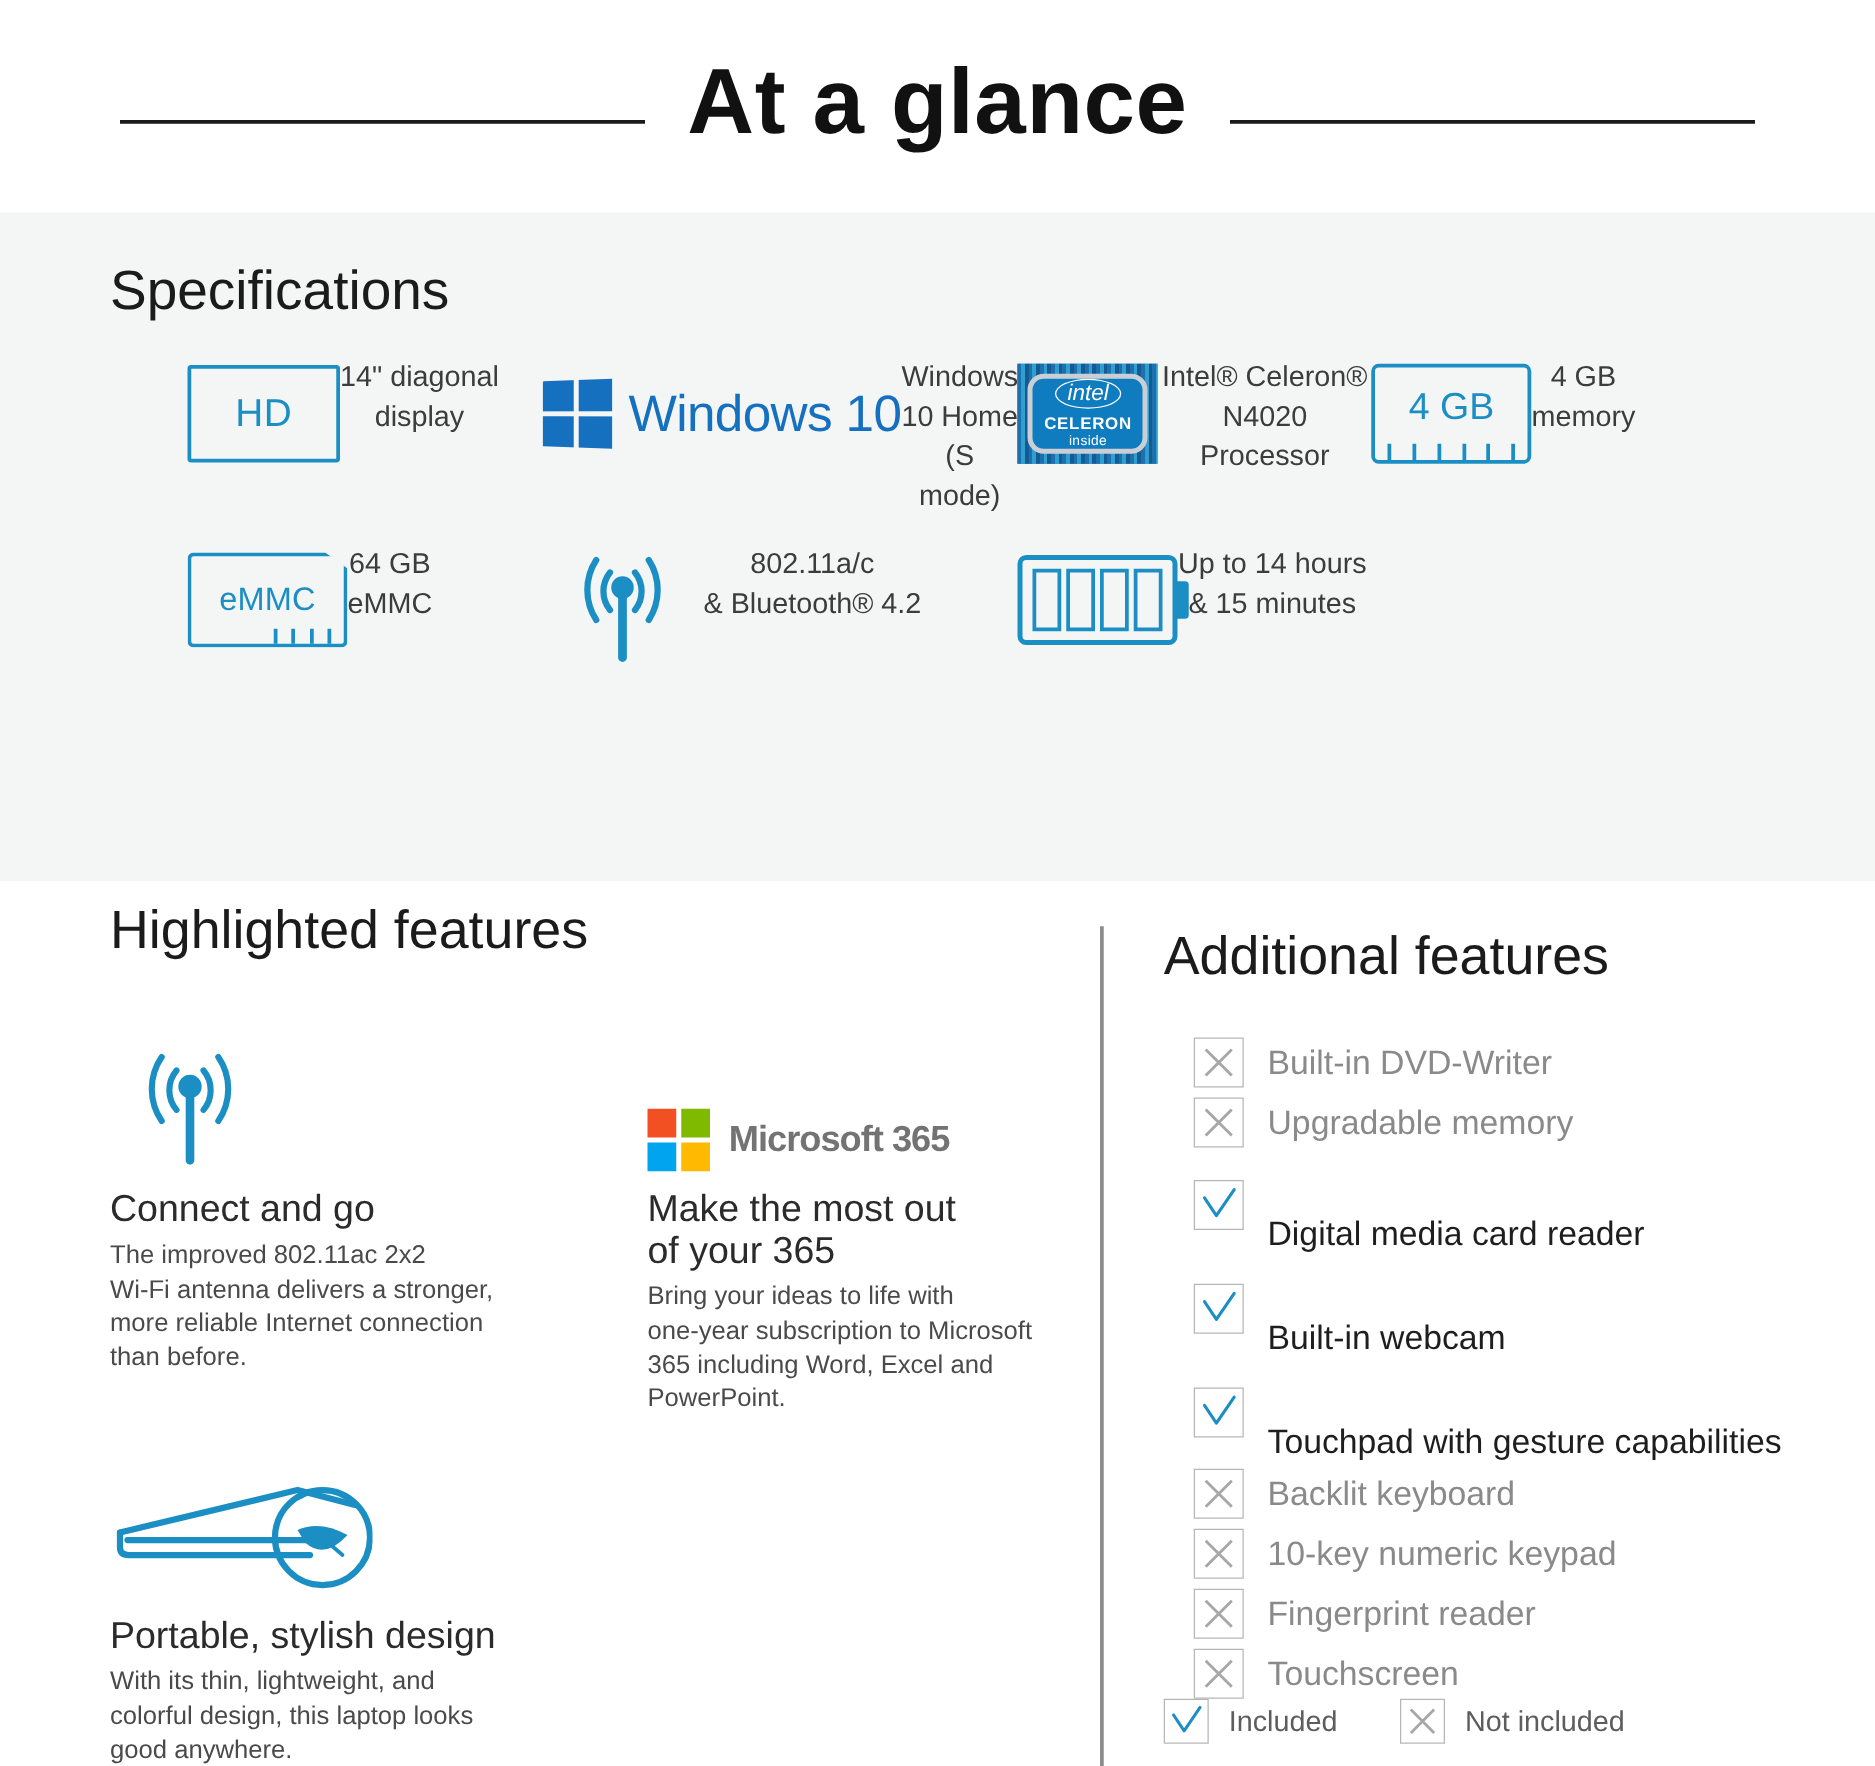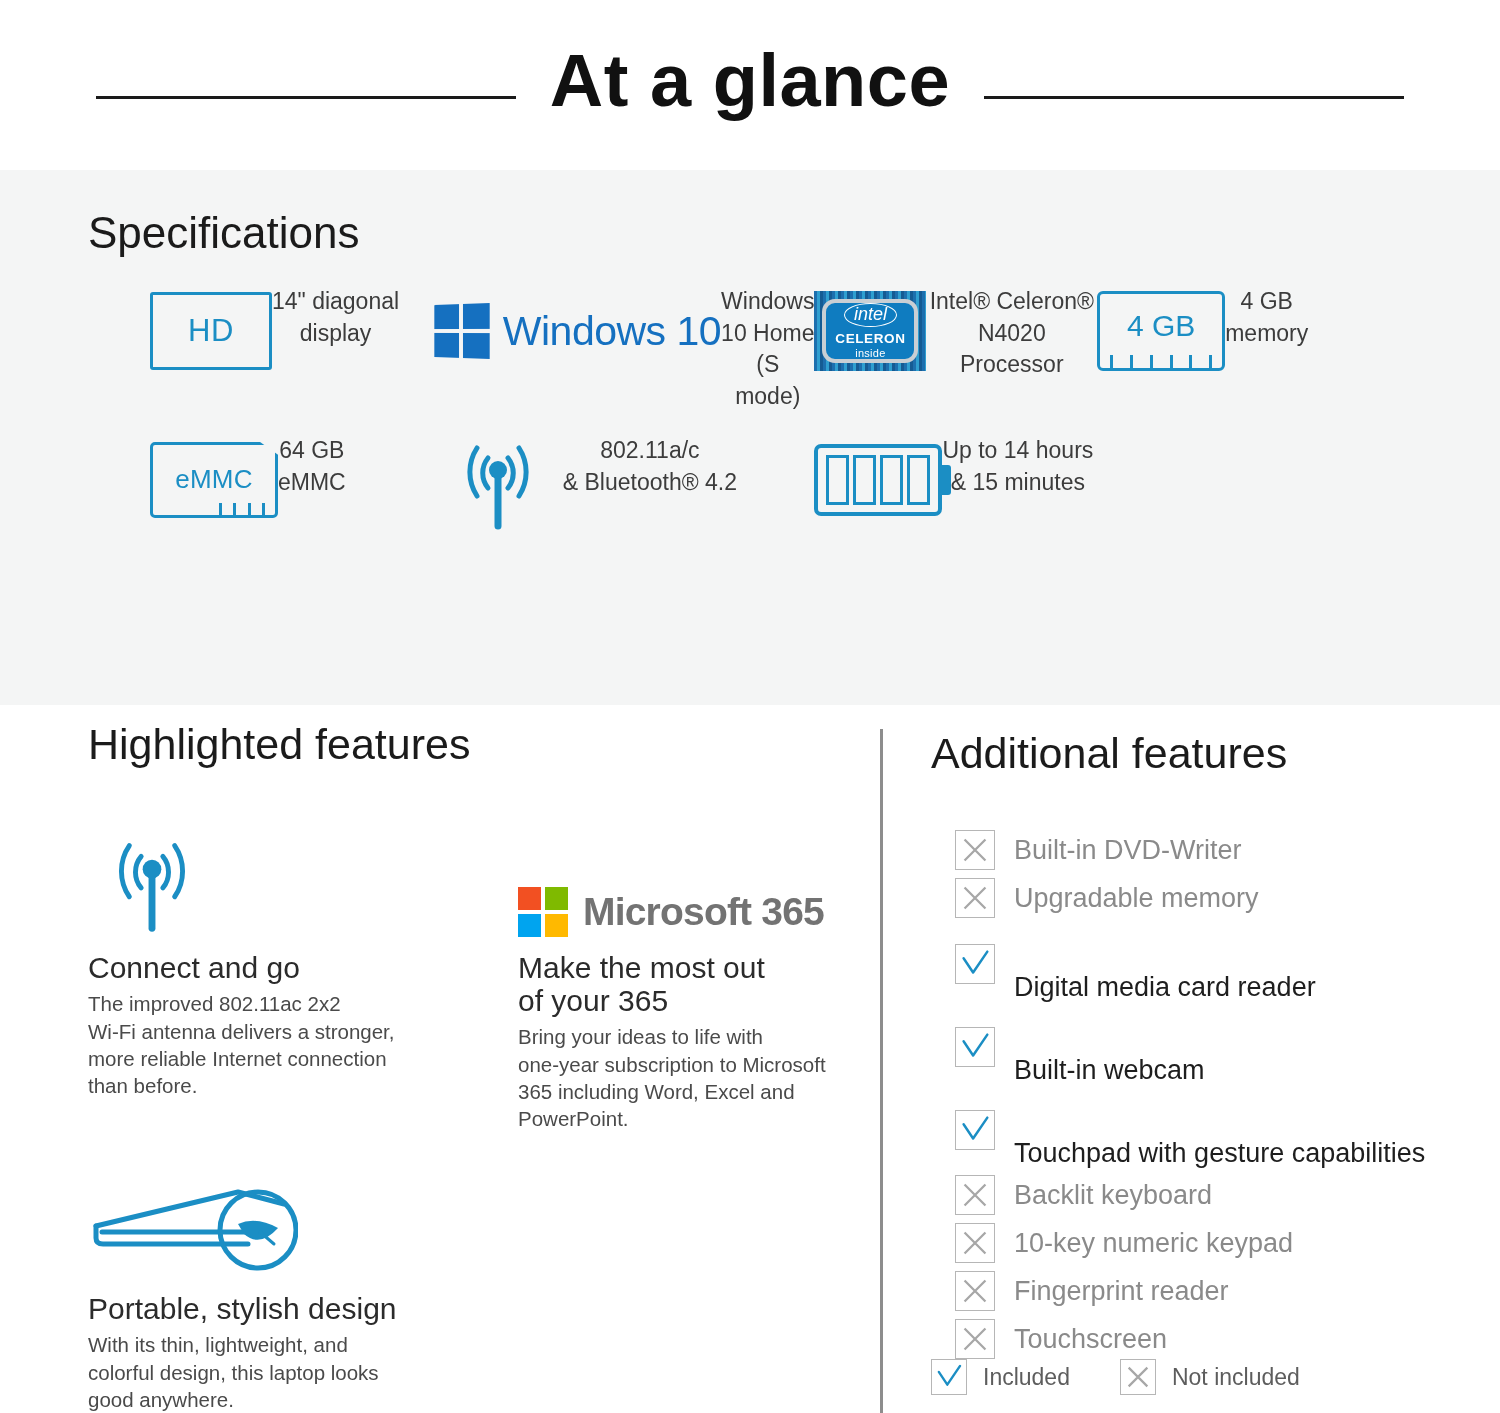--- a/index.html
+++ b/index.html
@@ -231,21 +231,21 @@
     display: flex;
     flex-direction: column;
   }
   .section-title {
     font-size: 43px;
     font-weight: 300;
     color: #1b1b1b;
     margin-bottom: 52px;
     white-space: nowrap;
   }
-  .col-right .section-title { margin-bottom: 52px; }
+  .col-right .section-title { margin-bottom: 40px; }
 
   .feature-row { display: flex; gap: 100px; }
   .feature { width: 330px; }
   .feature-icon { height: 116px; display: flex; align-items: flex-end; }
   .feature-head {
     font-size: 30px;
     font-weight: 300;
     color: #2b2b2b;
     line-height: 1.1;
     margin-top: 14px;
@@ -264,21 +264,21 @@
   .ms365 { display: flex; align-items: center; gap: 15px; }
   .ms-squares {
     width: 50px; height: 50px;
     display: grid;
     grid-template-columns: 1fr 1fr;
     grid-template-rows: 1fr 1fr;
     gap: 4px;
   }
   .ms-squares i { display: block; }
   .ms-word {
-    font-size: 39px;
+    font-size: 29px;
     font-weight: 600;
     color: #737373;
     letter-spacing: -0.8px;
     white-space: nowrap;
   }
 
   
   .laptop-icon svg { display: block; }
 
   

